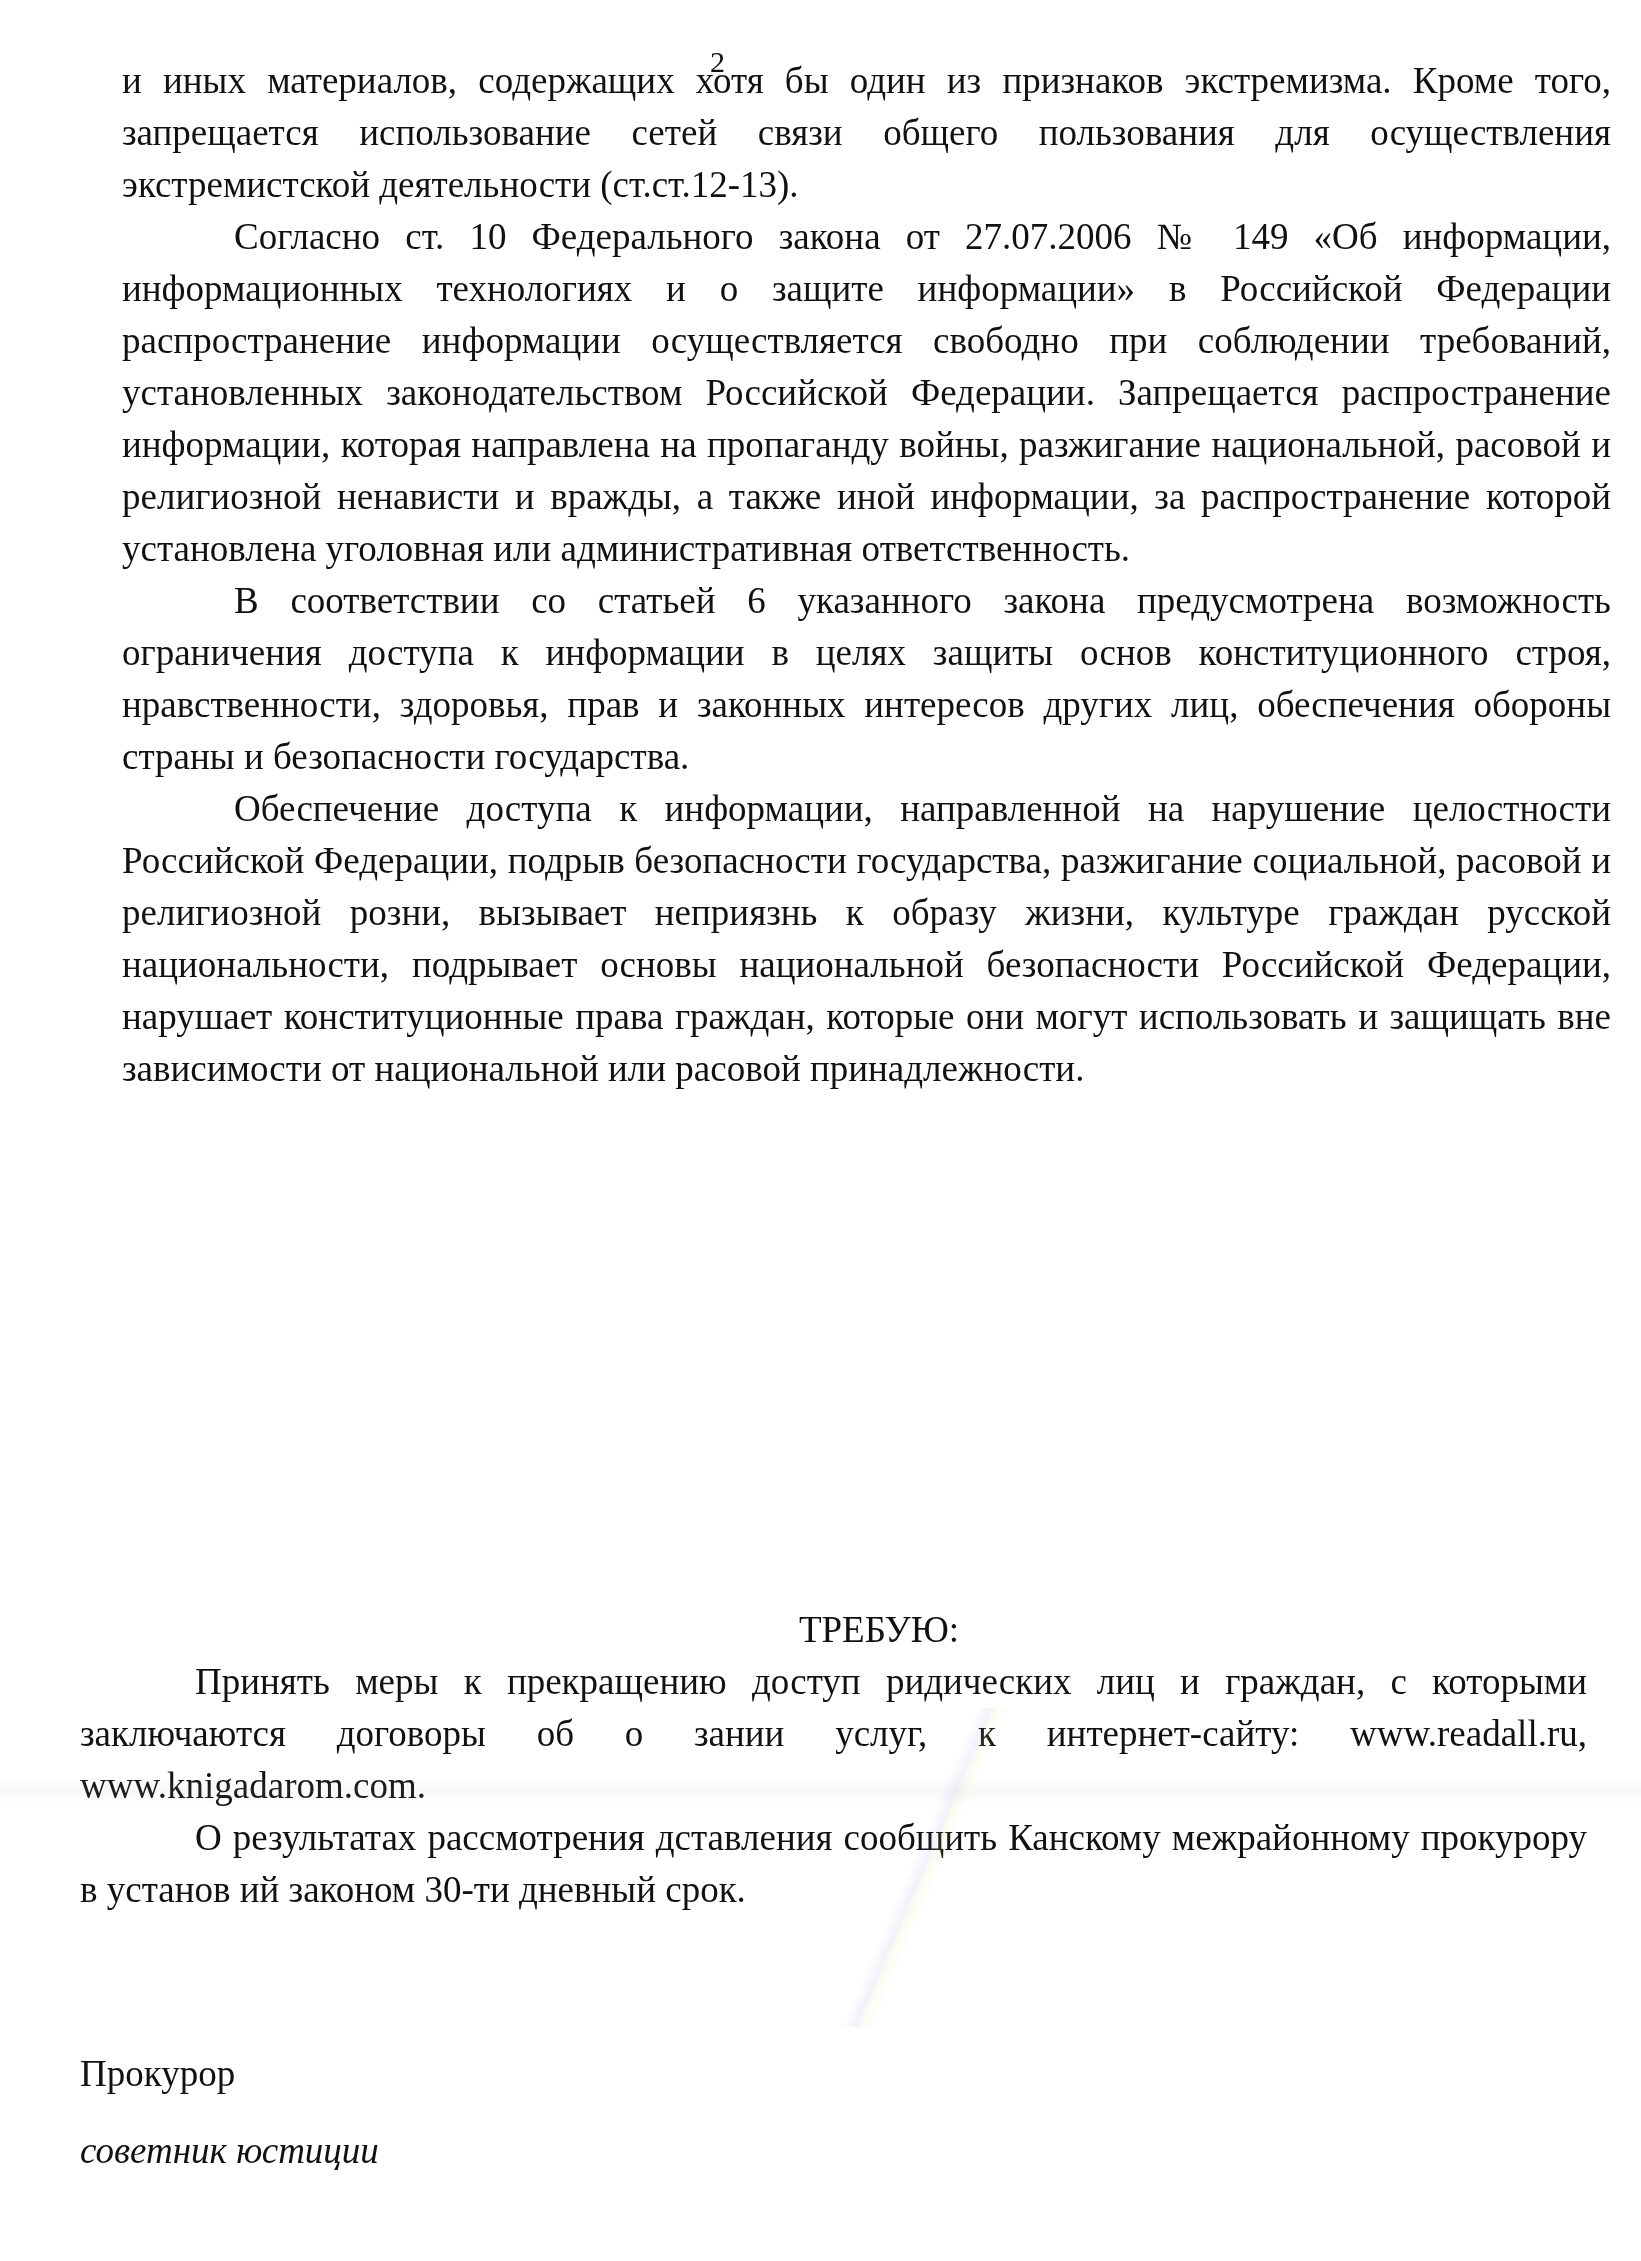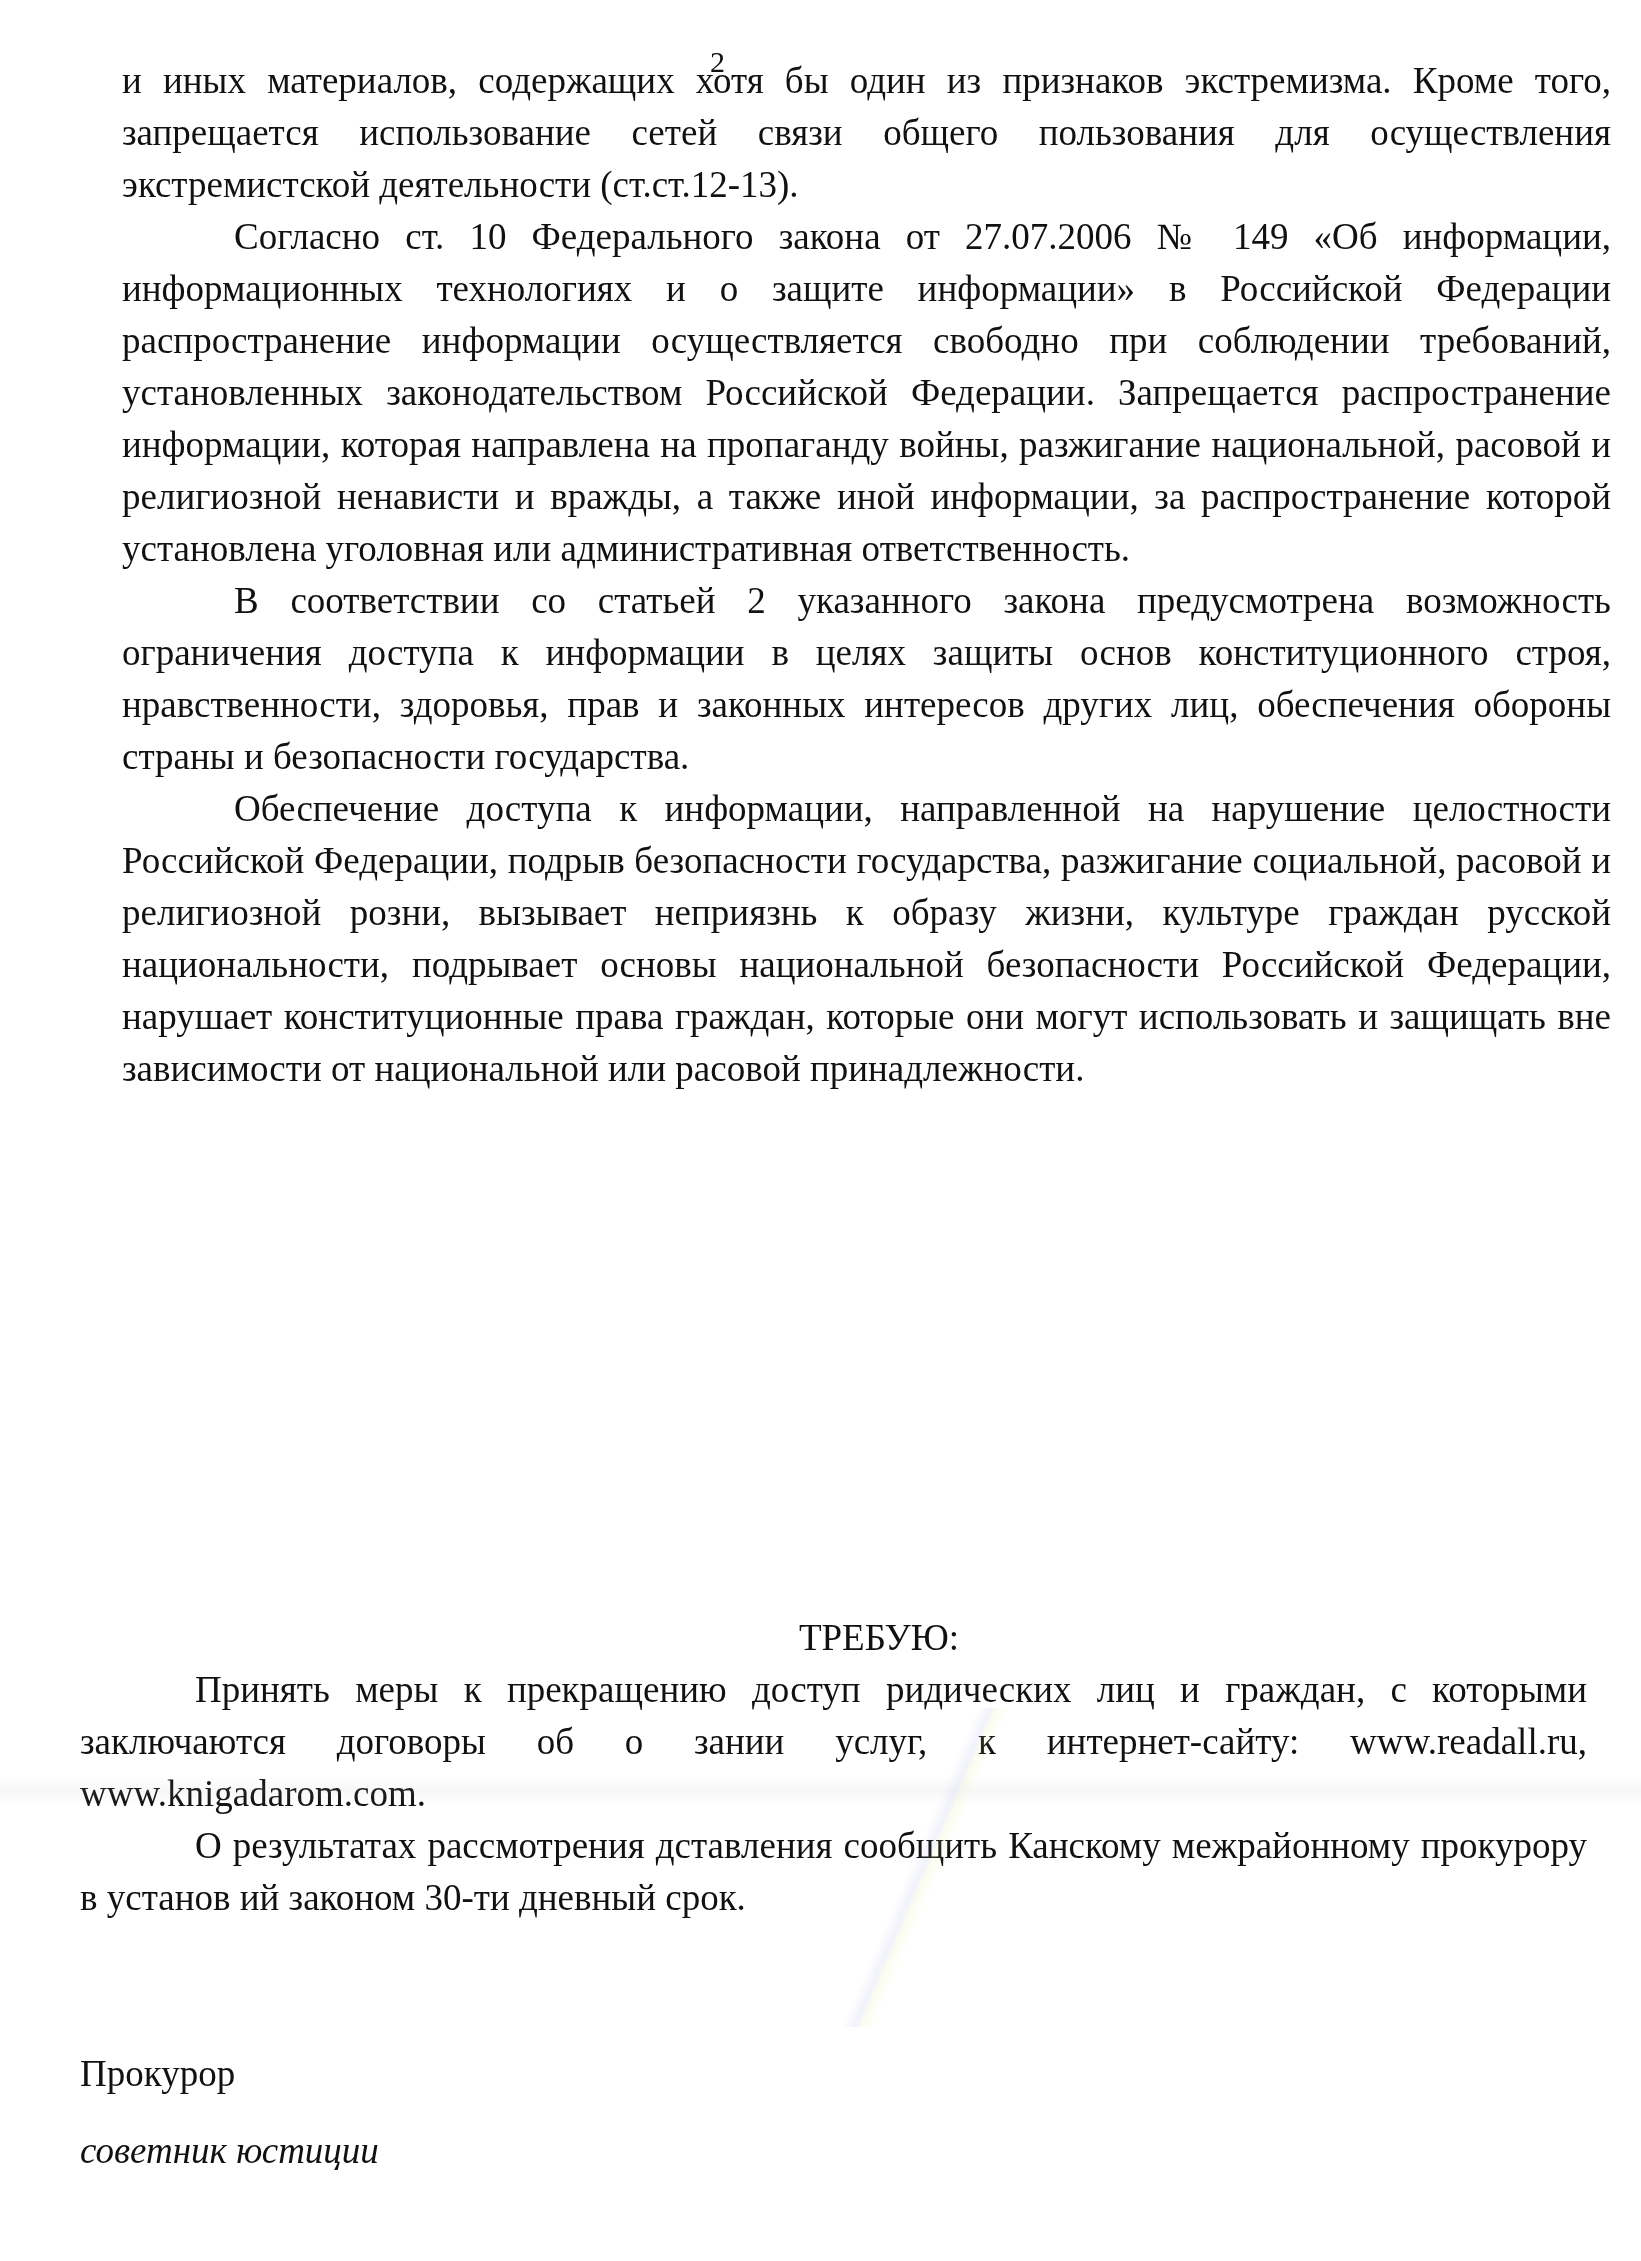--- a/index.html
+++ b/index.html
@@ -39,21 +39,21 @@
     .demand-block {
       position: absolute;
       left: 80px;
       width: 1507px;
       font-size: 37px;
       line-height: 52px;
       top: 1600px;
     }
     .demand-title {
       text-align: center;
-      margin: 12px 0 0 0;
+      margin: 4px 0 0 0;
       padding-left: 91px;
     }
     .demand-block .p.indent { text-indent: 115px; }
     .demand-block .first-item { text-indent: 112px; }
     .signature {
       position: absolute;
       left: 80px;
       font-size: 37px;
       line-height: 52px;
     }
@@ -81,21 +81,21 @@
     }
   </style>
 </head>
 <body>
 
 <div class="page-number">2</div>
 
 <div class="body-block block-1">
   <p class="p">и иных материалов, содержащих хотя бы один из признаков экстремизма. Кроме того, запрещается использование сетей связи общего пользования для осуществления экстремистской деятельности (ст.ст.12-13).</p>
   <p class="p indent">Согласно ст. 10 Федерального закона от 27.07.2006 № 149 «Об информации, информационных технологиях и о защите информации» в Российской Федерации распространение информации осуществляется свободно при соблюдении требований, установленных законодательством Российской Федерации. Запрещается распространение информации, которая направлена на пропаганду войны, разжигание национальной, расовой и религиозной ненависти и вражды, а также иной информации, за распространение которой установлена уголовная или административная ответственность.</p>
-  <p class="p indent">В соответствии со статьей 2 указанного закона предусмотрена возможность ограничения доступа к информации в целях защиты основ конституционного строя, нравственности, здоровья, прав и законных интересов других лиц, обеспечения обороны страны и безопасности государства.</p>
+  <p class="p indent">В соответствии со статьей 6 указанного закона предусмотрена возможность ограничения доступа к информации в целях защиты основ конституционного строя, нравственности, здоровья, прав и законных интересов других лиц, обеспечения обороны страны и безопасности государства.</p>
   <p class="p indent">Обеспечение доступа к информации, направленной на нарушение целостности Российской Федерации, подрыв безопасности государства, разжигание социальной, расовой и религиозной розни, вызывает неприязнь к образу жизни, культуре граждан русской национальности, подрывает основы национальной безопасности Российской Федерации, нарушает конституционные права граждан, которые они могут использовать и защищать вне зависимости от национальной или расовой принадлежности.</p>
 </div>
 
 <div class="demand-block">
   <p class="demand-title">ТРЕБУЮ:</p>
   <p class="p indent">Принять меры к прекращению доступ    ридических лиц и граждан, с которыми заключаются договоры об о  зании услуг, к интернет-сайту: www.readall.ru, www.knigadarom.com.</p>
   <p class="p indent">О результатах рассмотрения    дставления сообщить Канскому межрайонному прокурору в установ    ий законом  30-ти дневный срок.</p>
 </div>
 
 <div class="signature sig-1">Прокурор</div>

